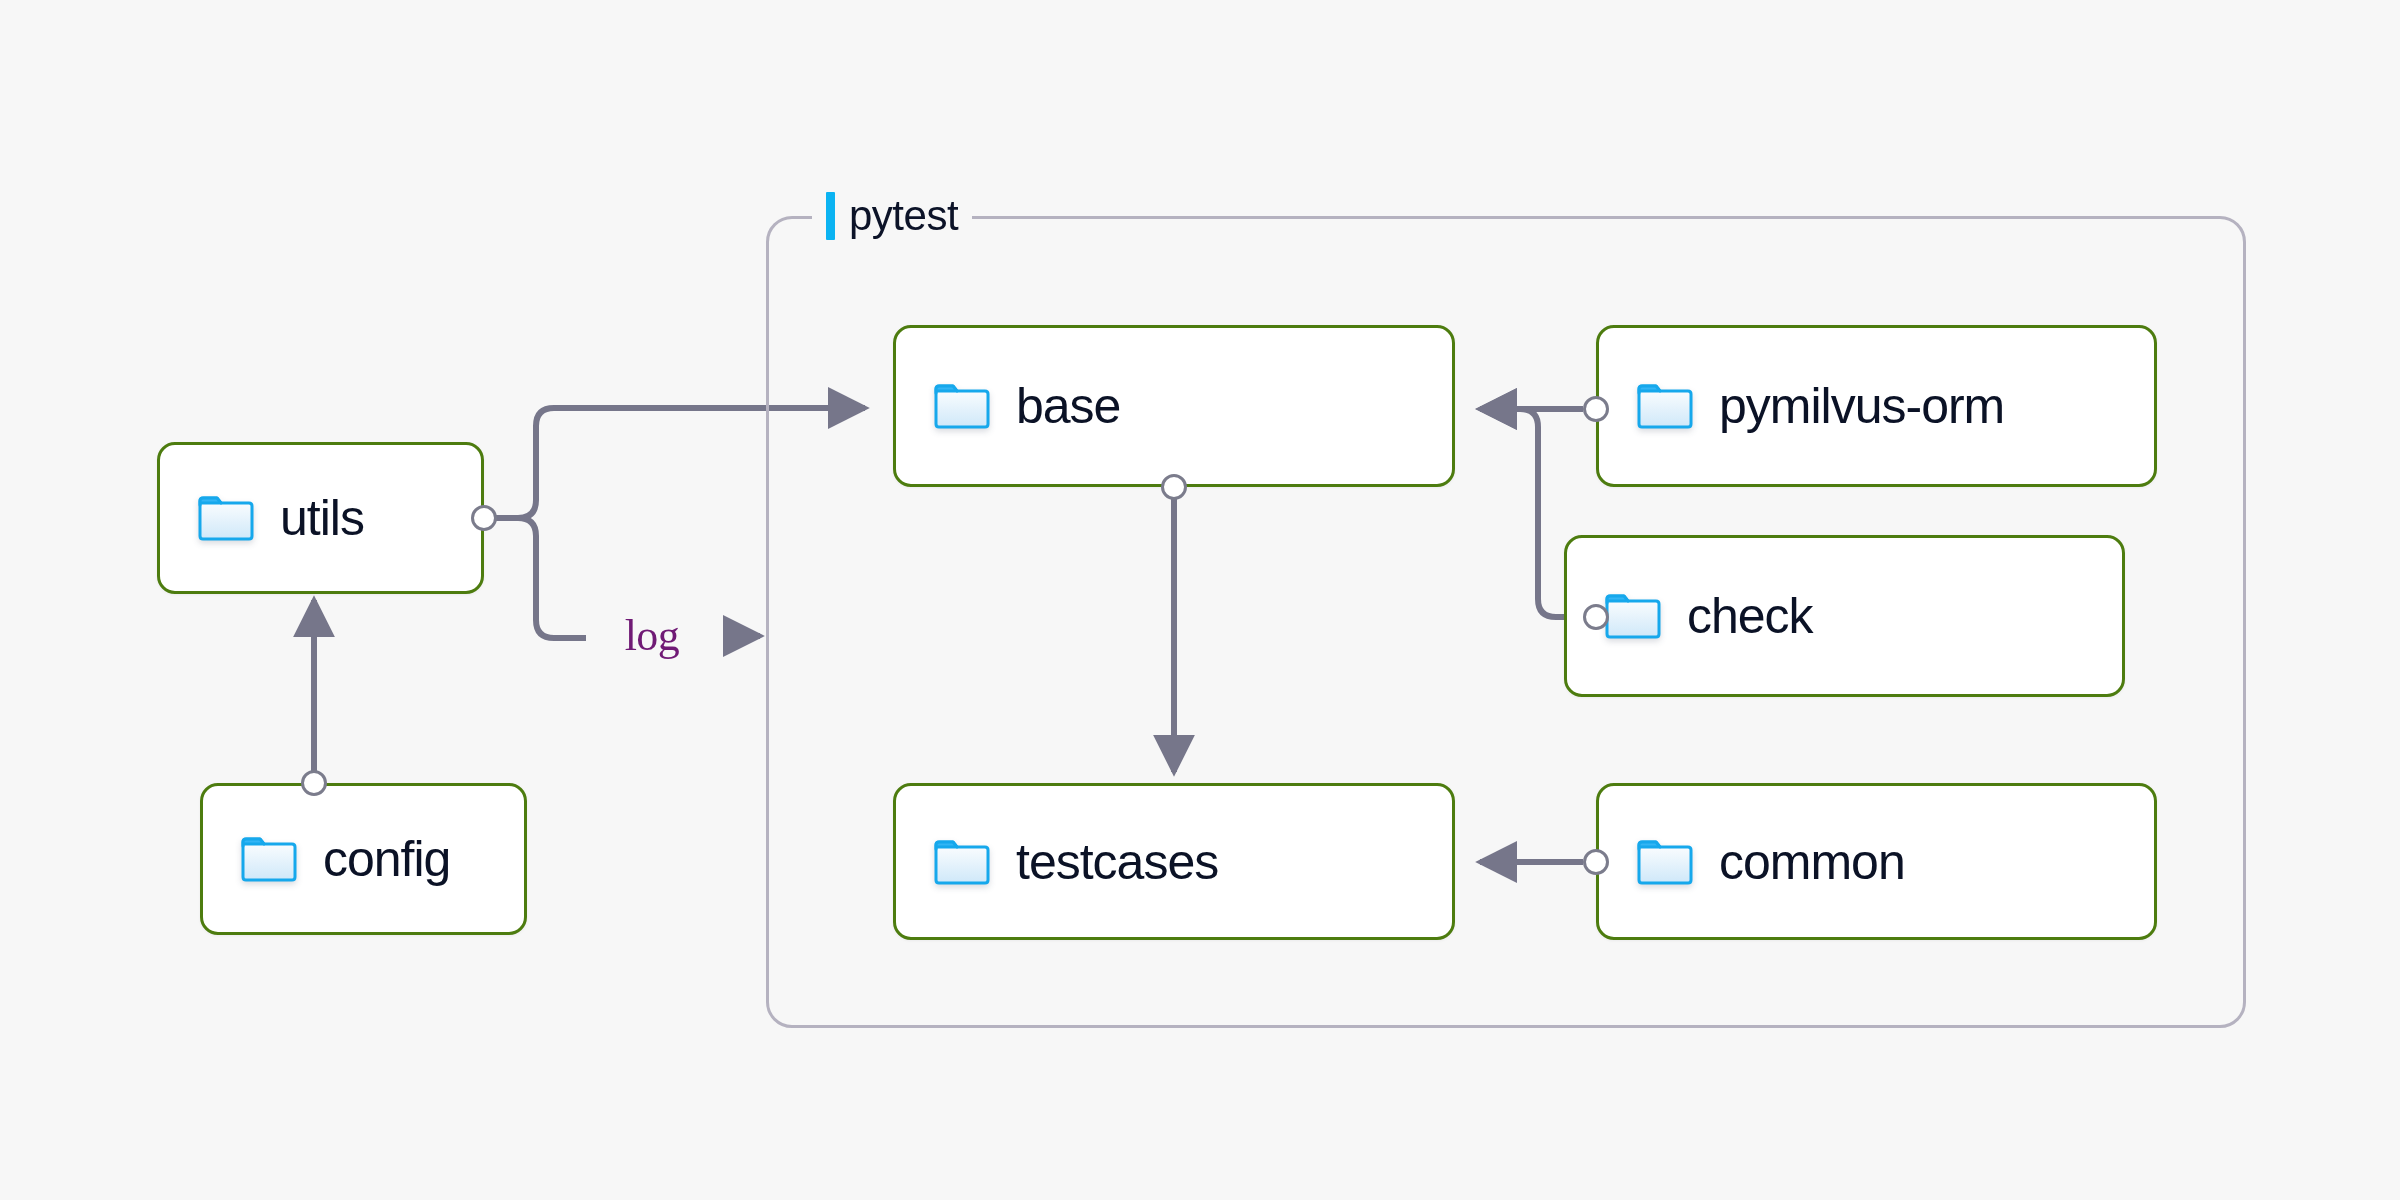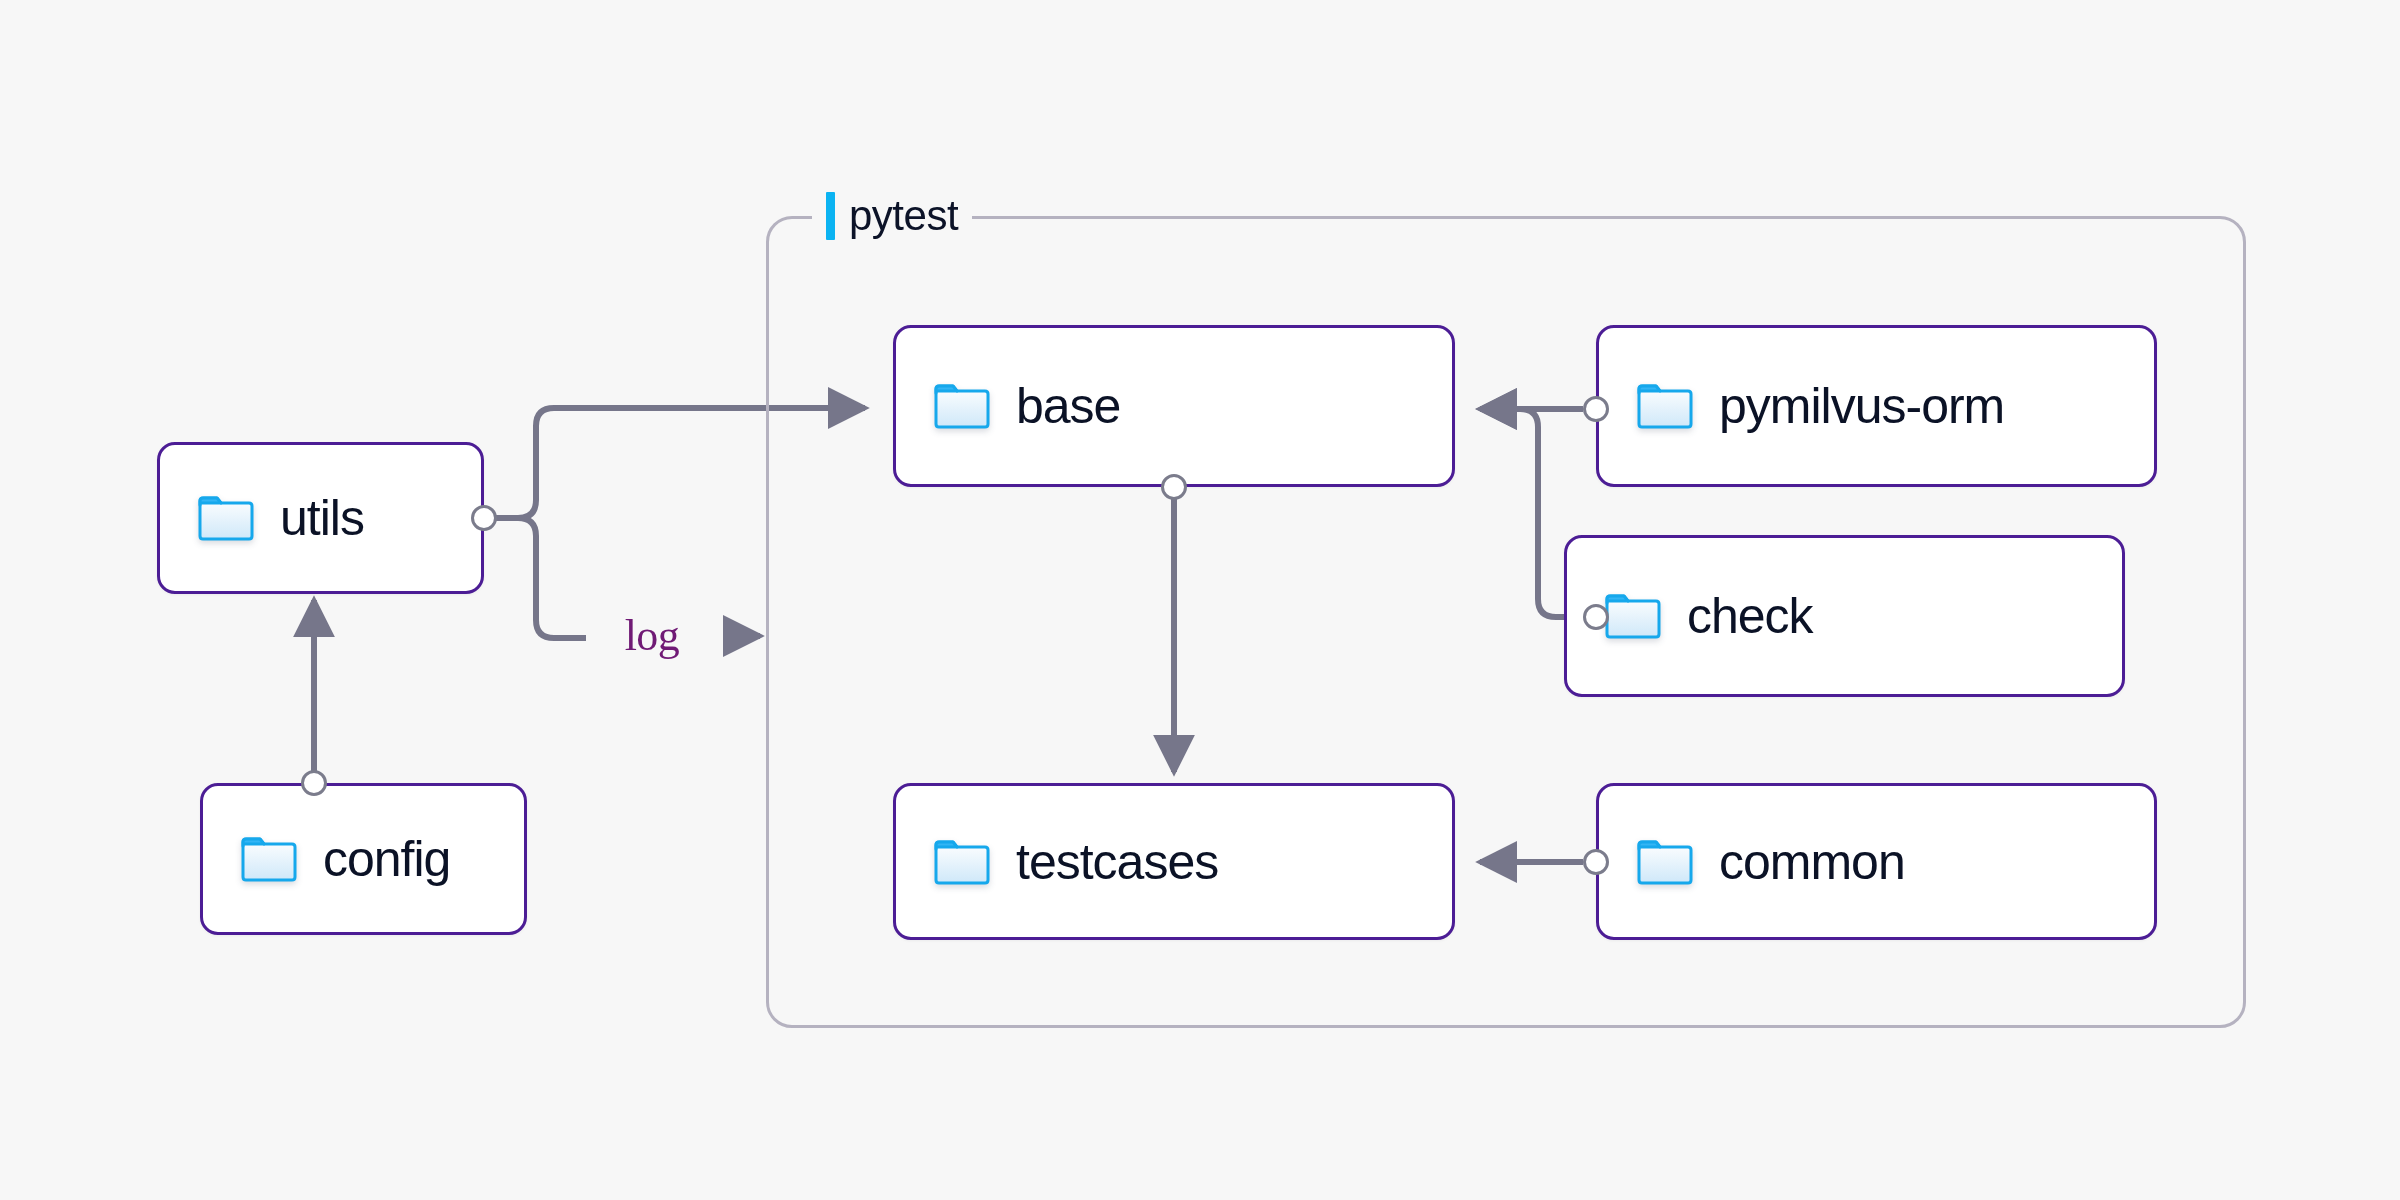--- a/index.html
+++ b/index.html
@@ -54,21 +54,21 @@
     color: #0c1328;
     letter-spacing: -0.5px;
     line-height: 1;
     white-space: nowrap;
   }
 
   
   .node {
     position: absolute;
     background: #ffffff;
-    border: 3px solid #4c1d95;
+    border: 3px solid #4d7c0f;
     border-radius: 18px;
     box-sizing: border-box;
     display: flex;
     align-items: center;
     box-shadow: 0 1px 3px rgba(20,20,40,0.05);
   }
   .node-inner {
     display: flex;
     align-items: center;
     gap: 26px;

